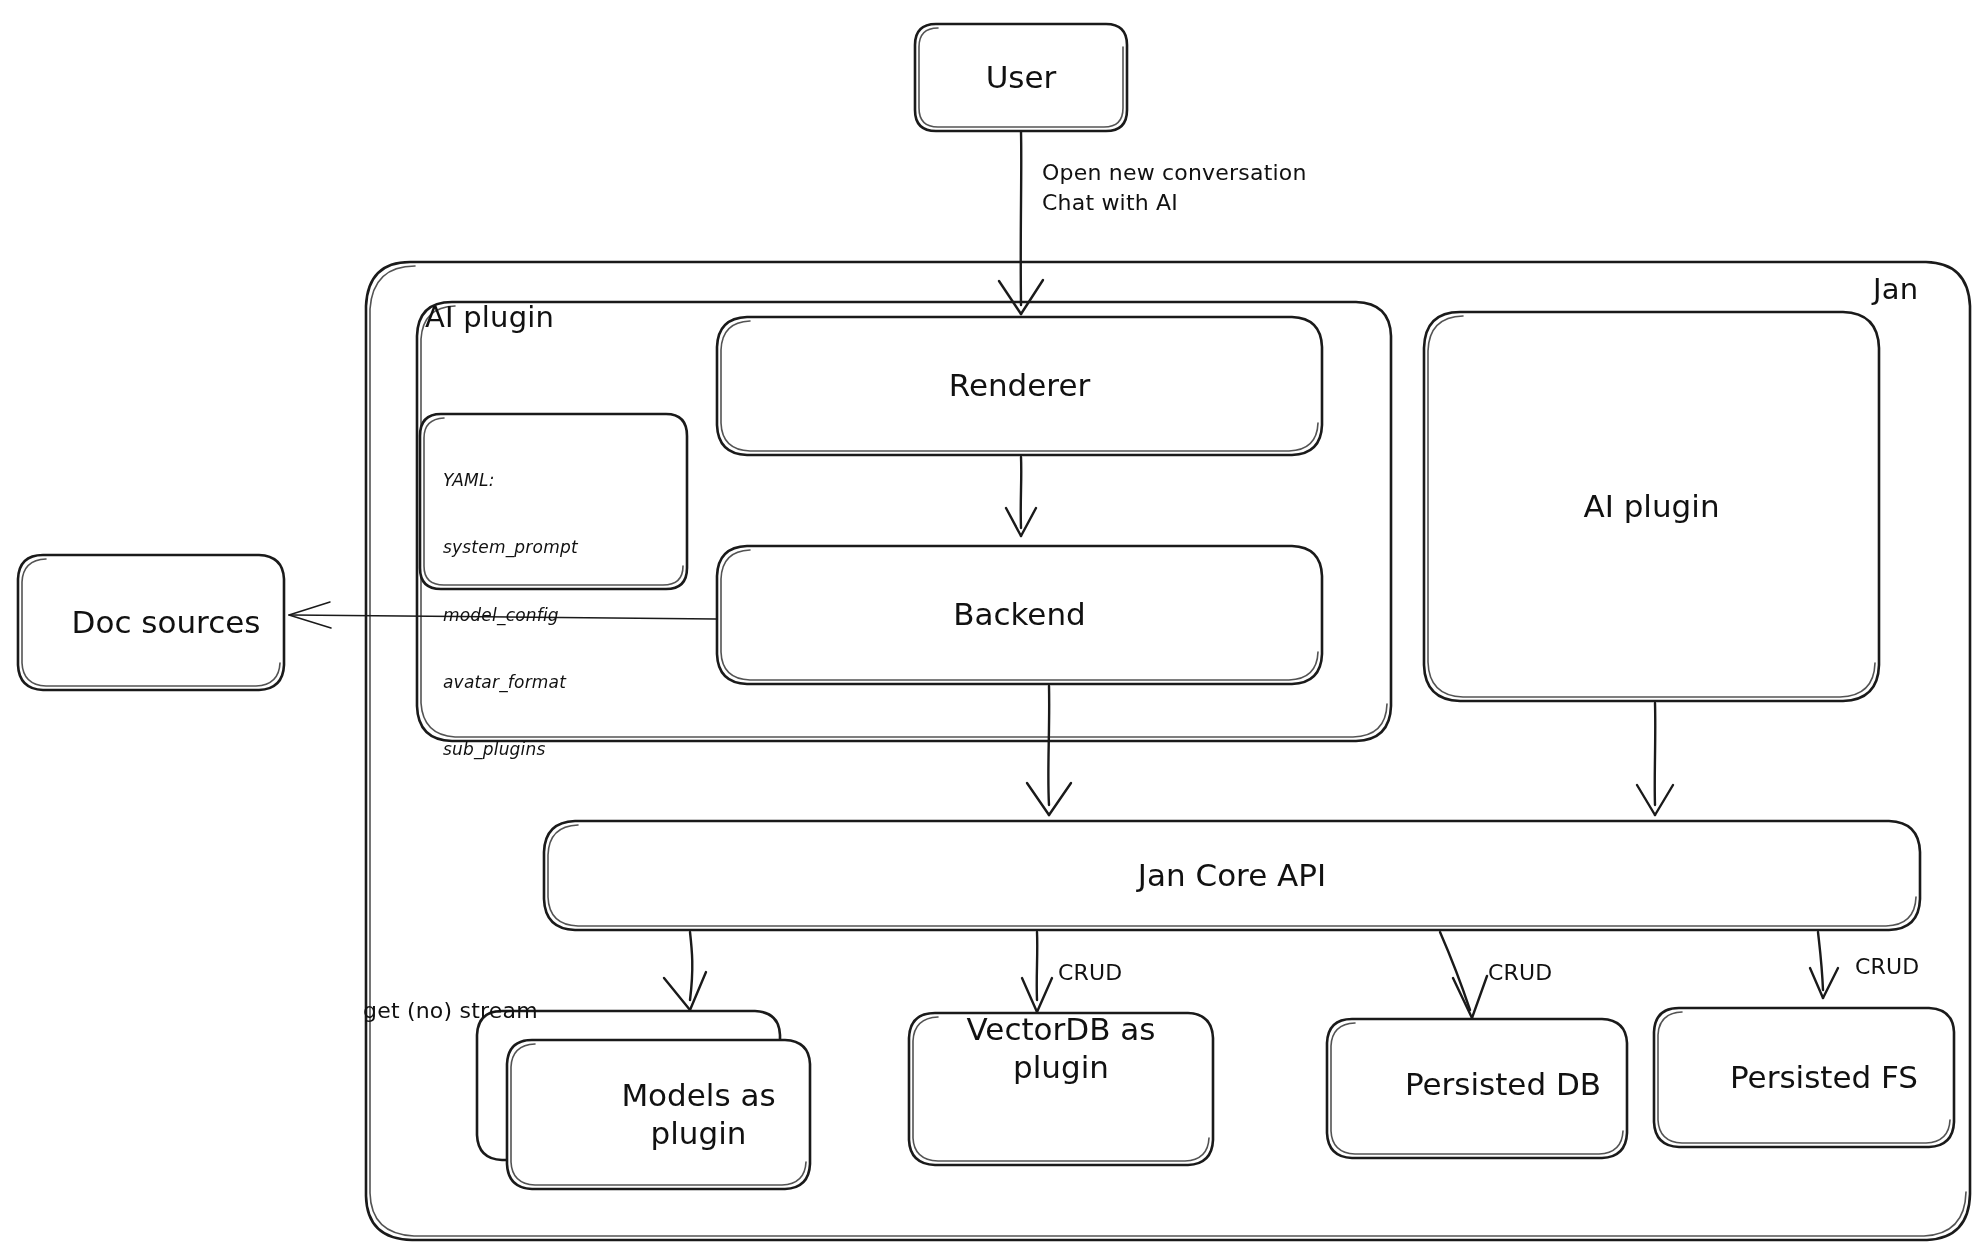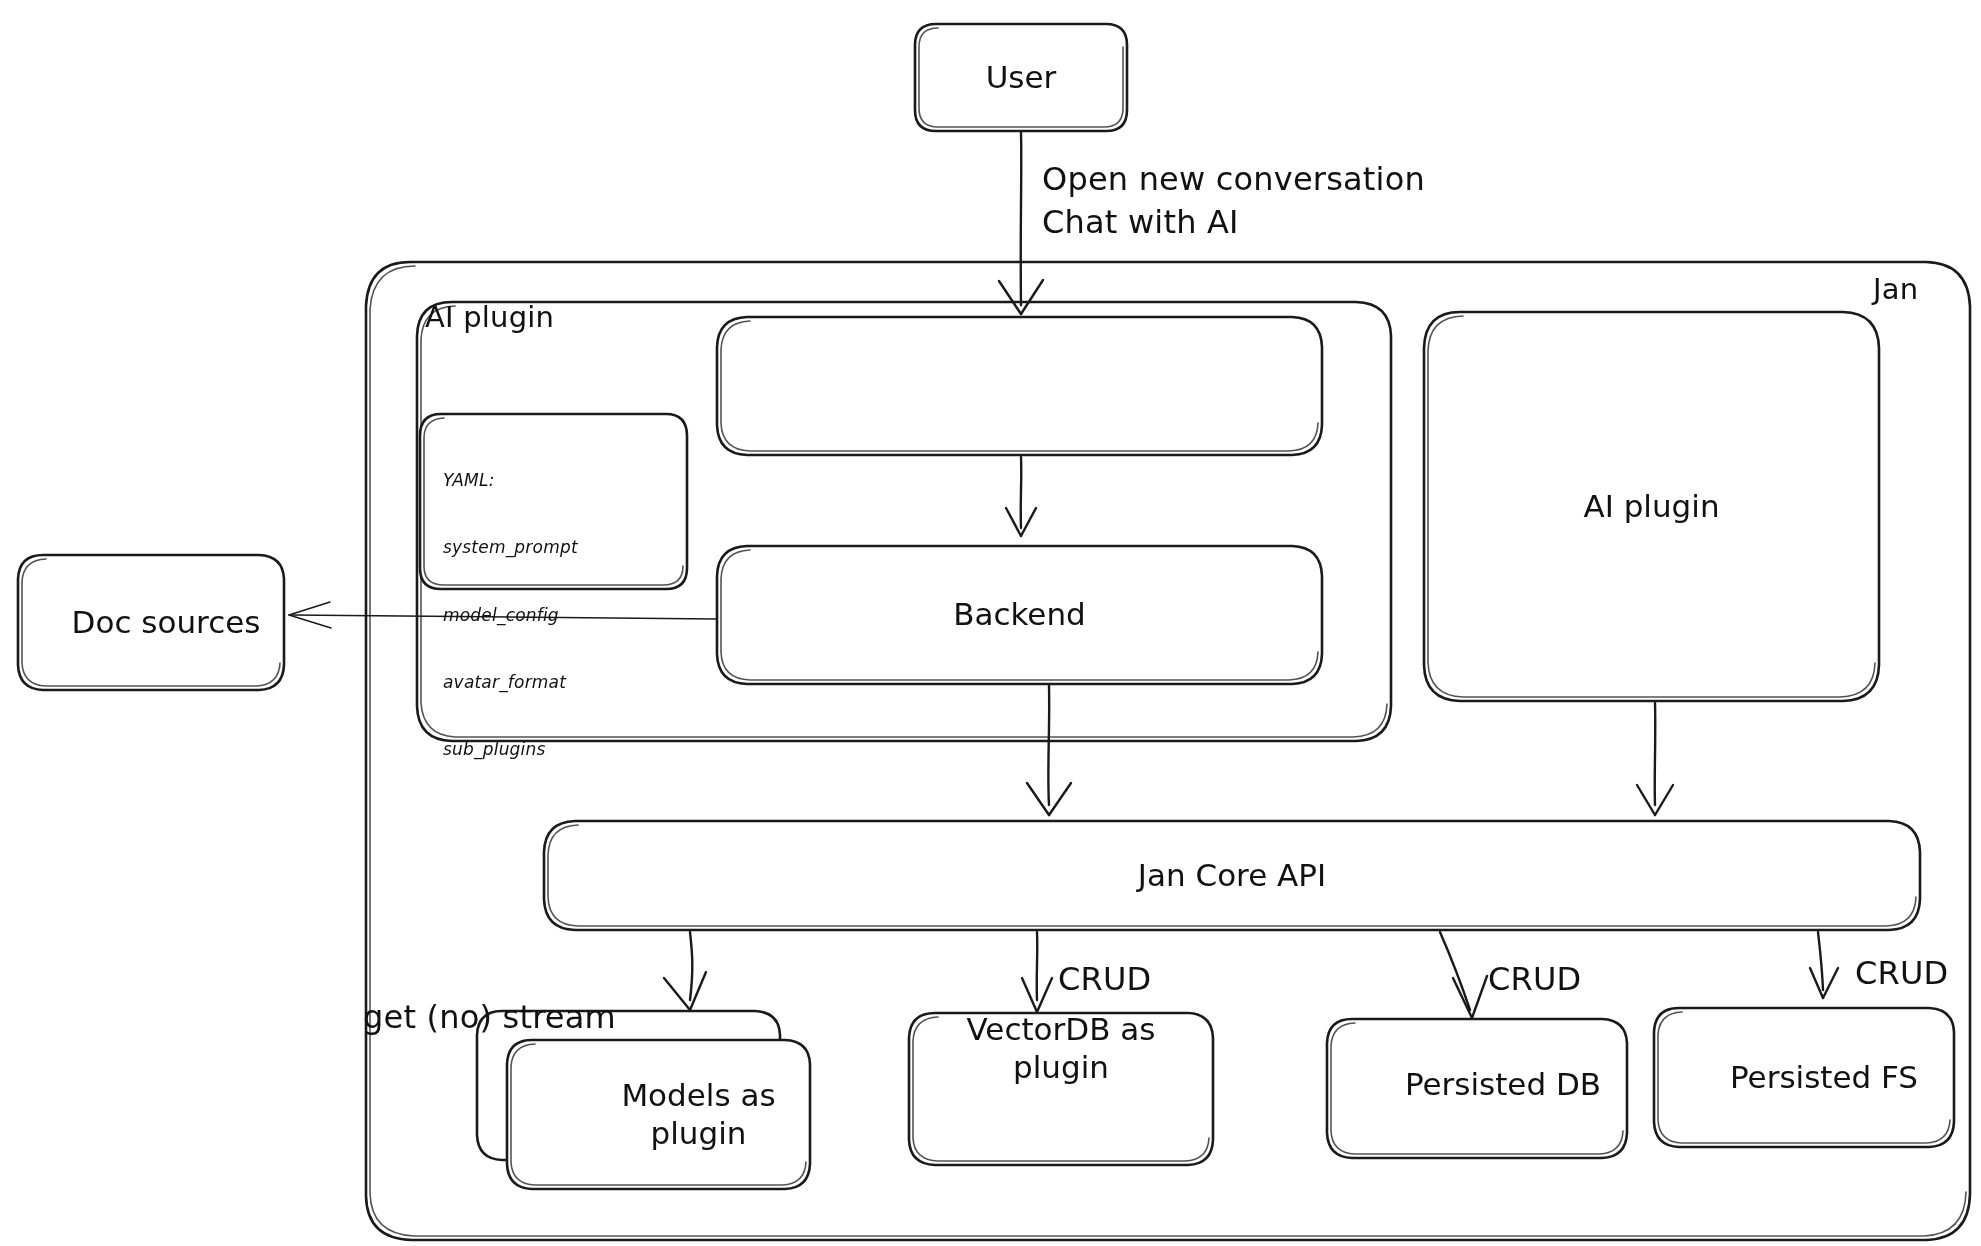--- a/index.html
+++ b/index.html
@@ -67,21 +67,21 @@
     display: flex;
     align-items: center;
     justify-content: center;
     text-align: center;
     font-size: 31px;
     color: #111111;
     line-height: 1.22;
     font-family: "DejaVu Sans", sans-serif;
   }
   .edge-label {
-    font-size: 32px;
+    font-size: 22px;
     line-height: 1.35;
   }
   .container-label {
     font-size: 29px;
   }
   .yaml-text {
     font-size: 17px;
     line-height: 1.32;
     font-style: italic;
     color: #111111;
@@ -328,20 +328,21 @@
     </g>
 
   </svg>
 
   <div class="lbl container-label" style="left:1873px; top:272px;">Jan</div>
 
   <div class="lbl container-label" style="left:425px; top:300px;">AI plugin</div>
 
   <div class="node-label" style="left:915px; top:24px; width:212px; height:107px;">User</div>
 
+  <div class="node-label" style="left:717px; top:317px; width:605px; height:138px;">Renderer</div>
 
   <div class="node-label" style="left:717px; top:546px; width:605px; height:138px;">Backend</div>
 
   <div class="node-label" style="left:1424px; top:312px; width:455px; height:389px;">AI plugin</div>
 
   <div class="node-label" style="left:18px; top:555px; width:296px; height:135px;">Doc sources</div>
 
   <div class="node-label" style="left:544px; top:821px; width:1376px; height:109px;">Jan Core API</div>
 
   <div class="node-label" style="left:507px; top:1040px; width:303px; height:149px; white-space:pre-line;padding-left:40px;">Models as

